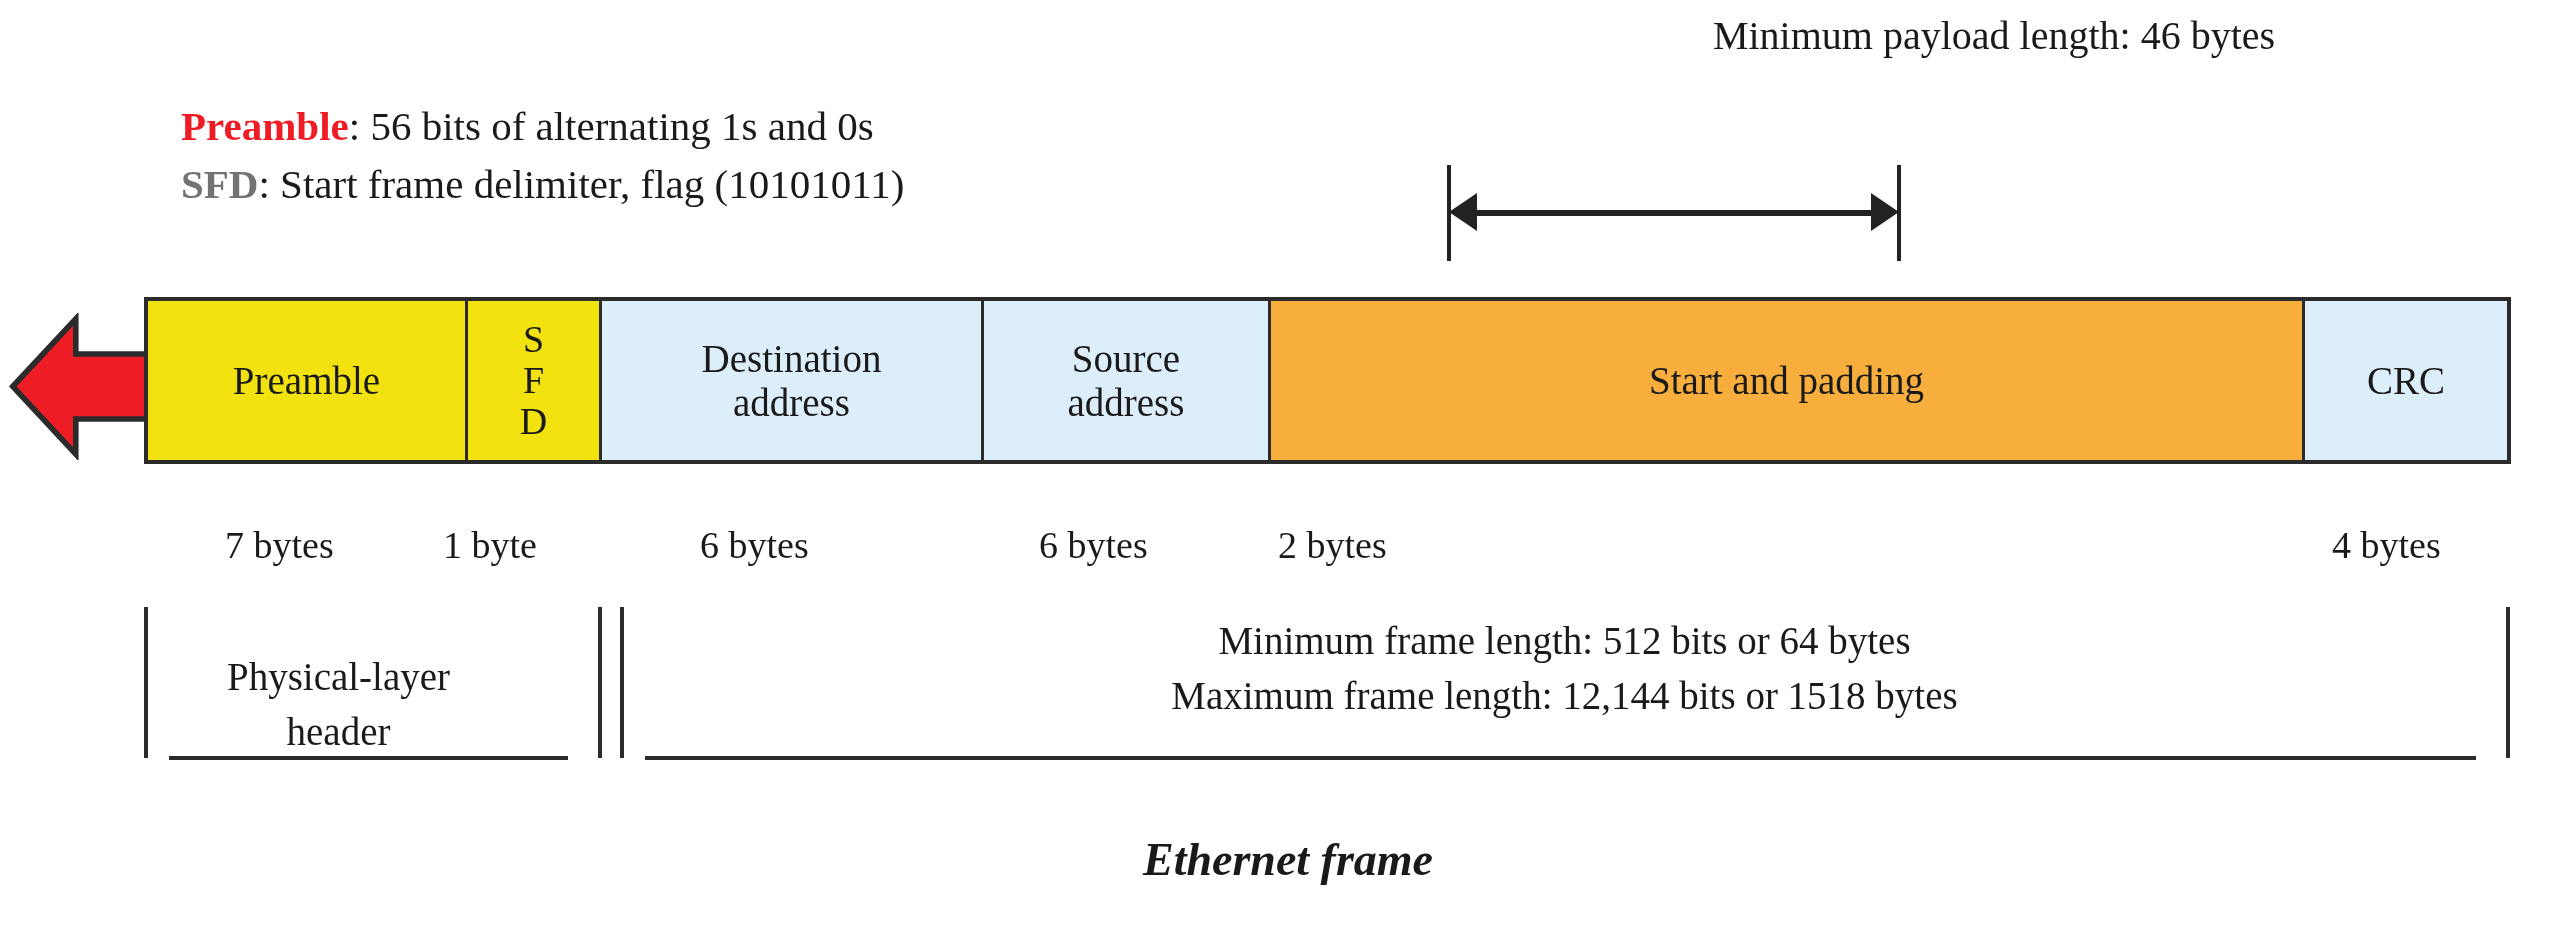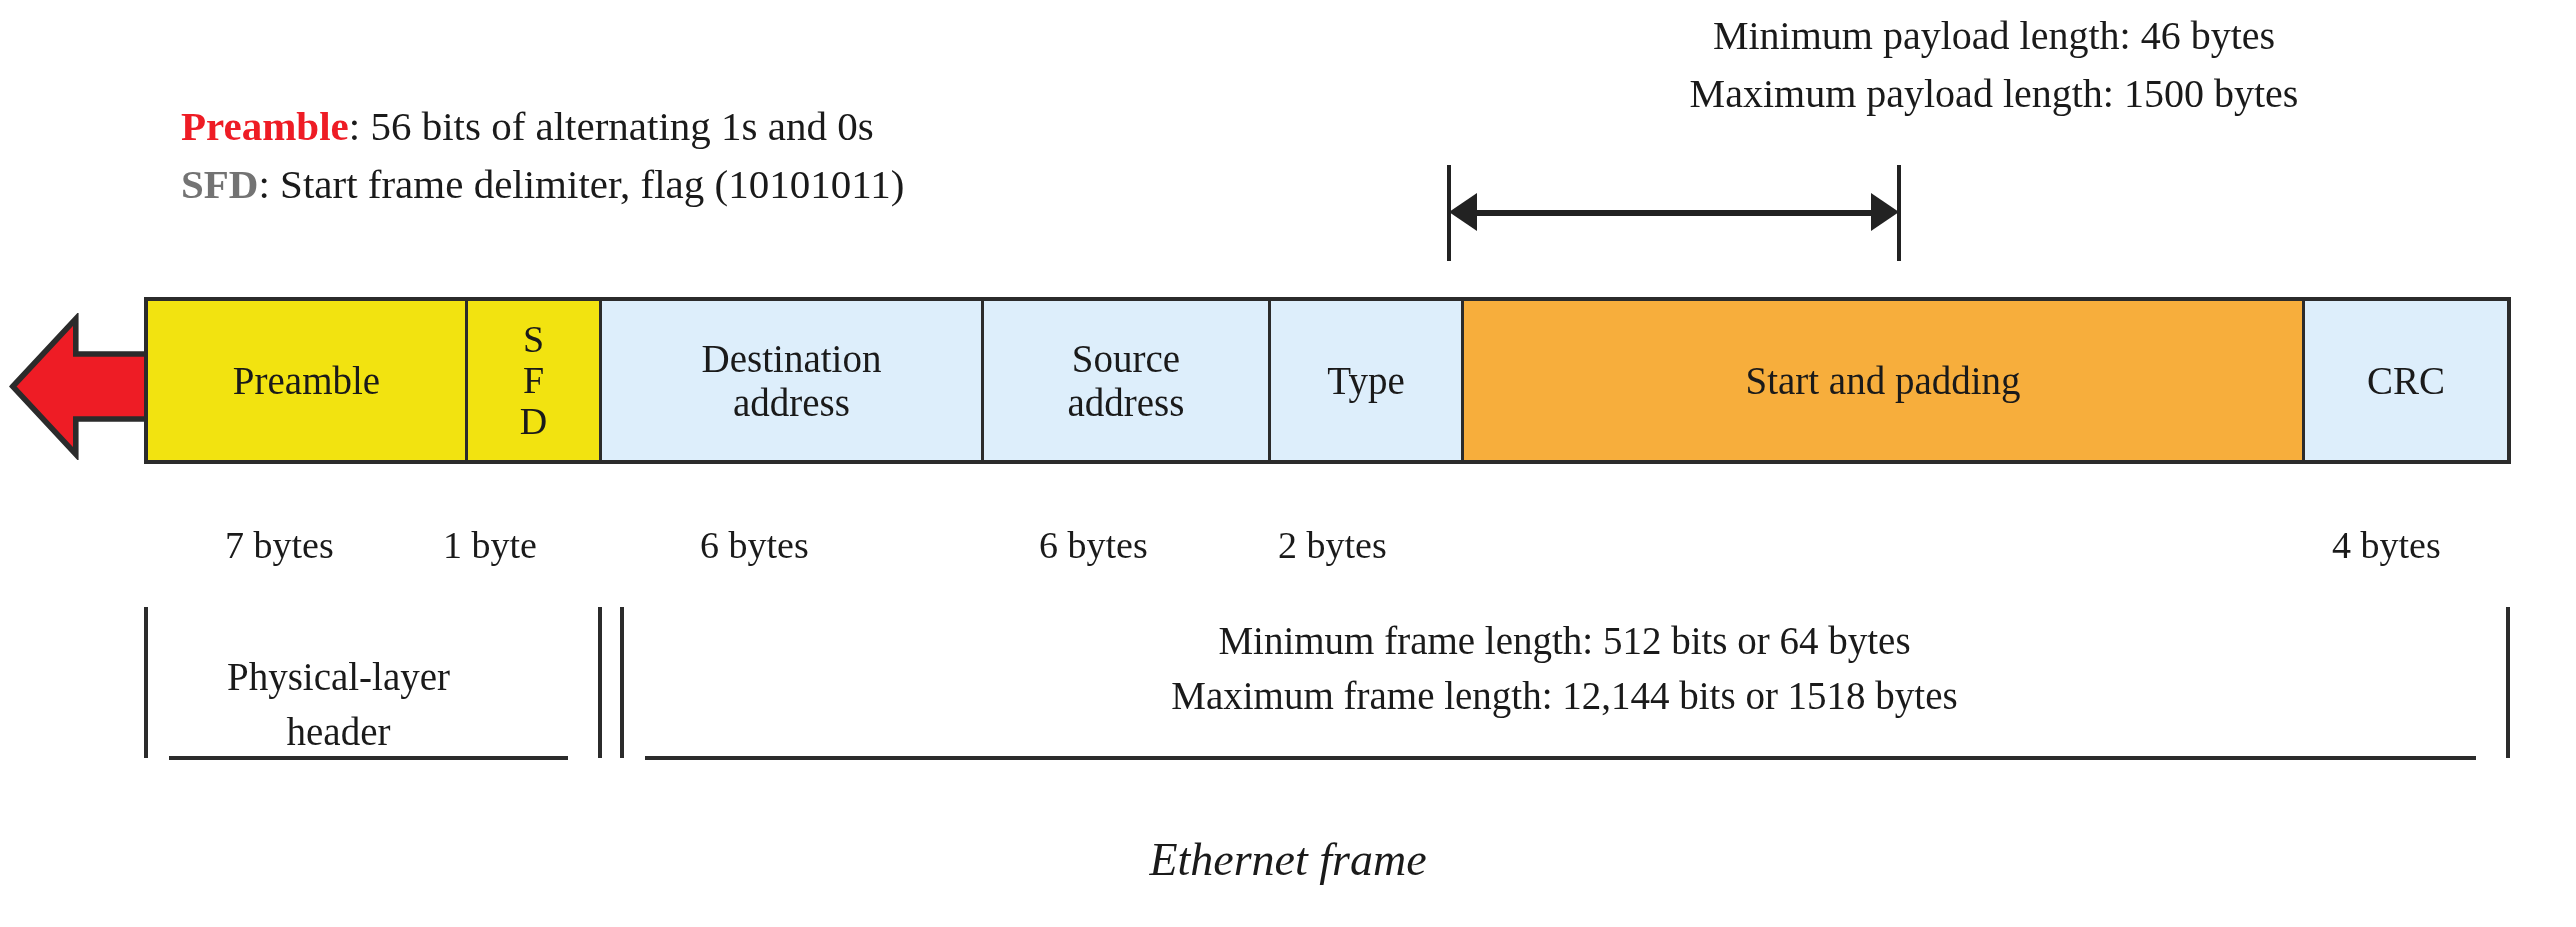--- a/index.html
+++ b/index.html
@@ -128,39 +128,38 @@
     line-height: 1.42;
     white-space: nowrap;
     top: 5.6px;
   }
 
   
   #caption {
     left: 0; top: 833px; width: 2576px;
     text-align: center;
     font-size: 46px;
-    font-weight: normal;
+    font-weight: bold;
     font-style: italic;
   }
 </style>
 </head>
 <body>
 
 <div class="abs" id="legend">
   <div class="legend-line">
     <span class="legend-key" style="color: rgb(238, 28, 37);">Preamble</span><span>: 56 bits of alternating 1s and 0s</span>
   </div>
   <div class="legend-line">
     <span class="legend-key" style="color: #737373;">SFD</span><span>: Start frame delimiter, flag (10101011)</span>
   </div>
 </div>
 
 <div class="abs" id="payload-note">
   <div class="payload-line">Minimum payload length: 46 bytes</div>
-  <div class="payload-line">Maximum payload length: 1500 bytes</div>
 </div>
 
 <div class="abs" id="payload-measure">
   <div class="tick-v meas-ticks-left"></div>
   <div class="tick-v meas-ticks-right"></div>
   <div class="meas-shaft"></div>
   <div class="arrow-head left"></div>
   <div class="arrow-head right"></div>
 </div>
 
@@ -191,23 +190,20 @@
     </span>
   </div>
 
   <div class="field" style="width:287px;background:#ddeefb;">
     <span class="label">
       <span class="sub">Source</span>
       <span class="sub">address</span>
     </span>
   </div>
 
-  <div class="field" style="width:193px;background:#ddeefb;">
-    <span class="label">Type</span>
-  </div>
 
   <div class="field" style="flex:1 1 auto;background:#f7ae3c;">
     <span class="label">Start and padding</span>
   </div>
 
   <div class="field" style="width:202px;background:#ddeefb;">
     <span class="label">CRC</span>
   </div>
 
 </div>

